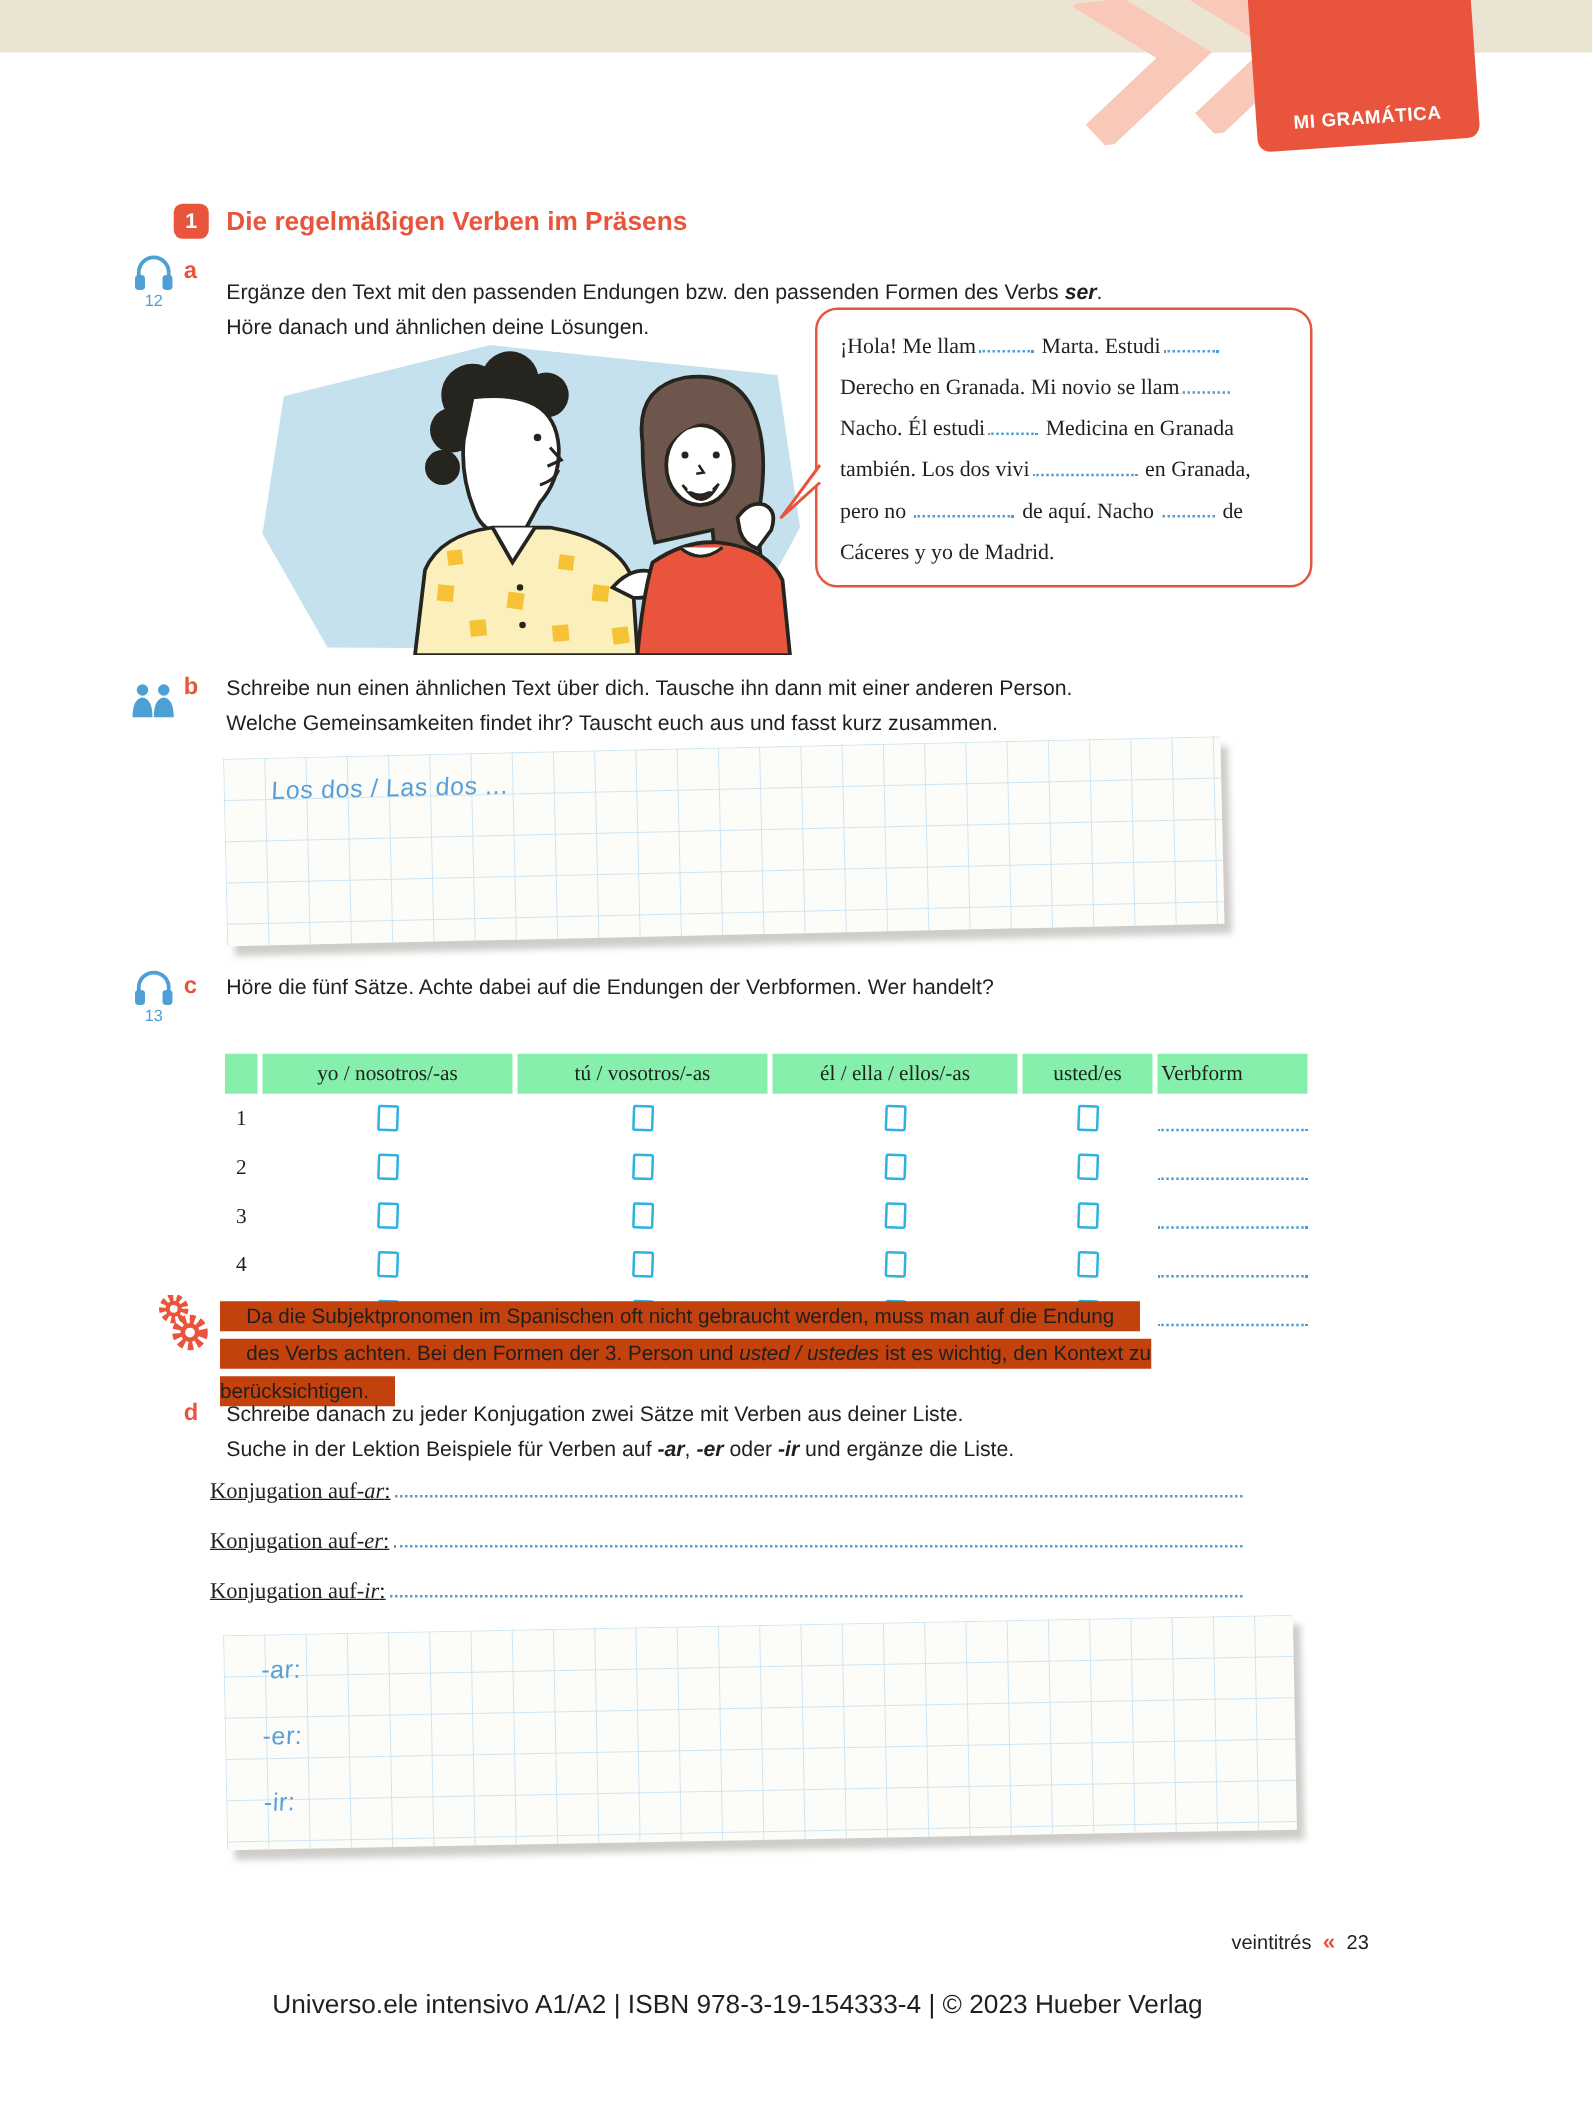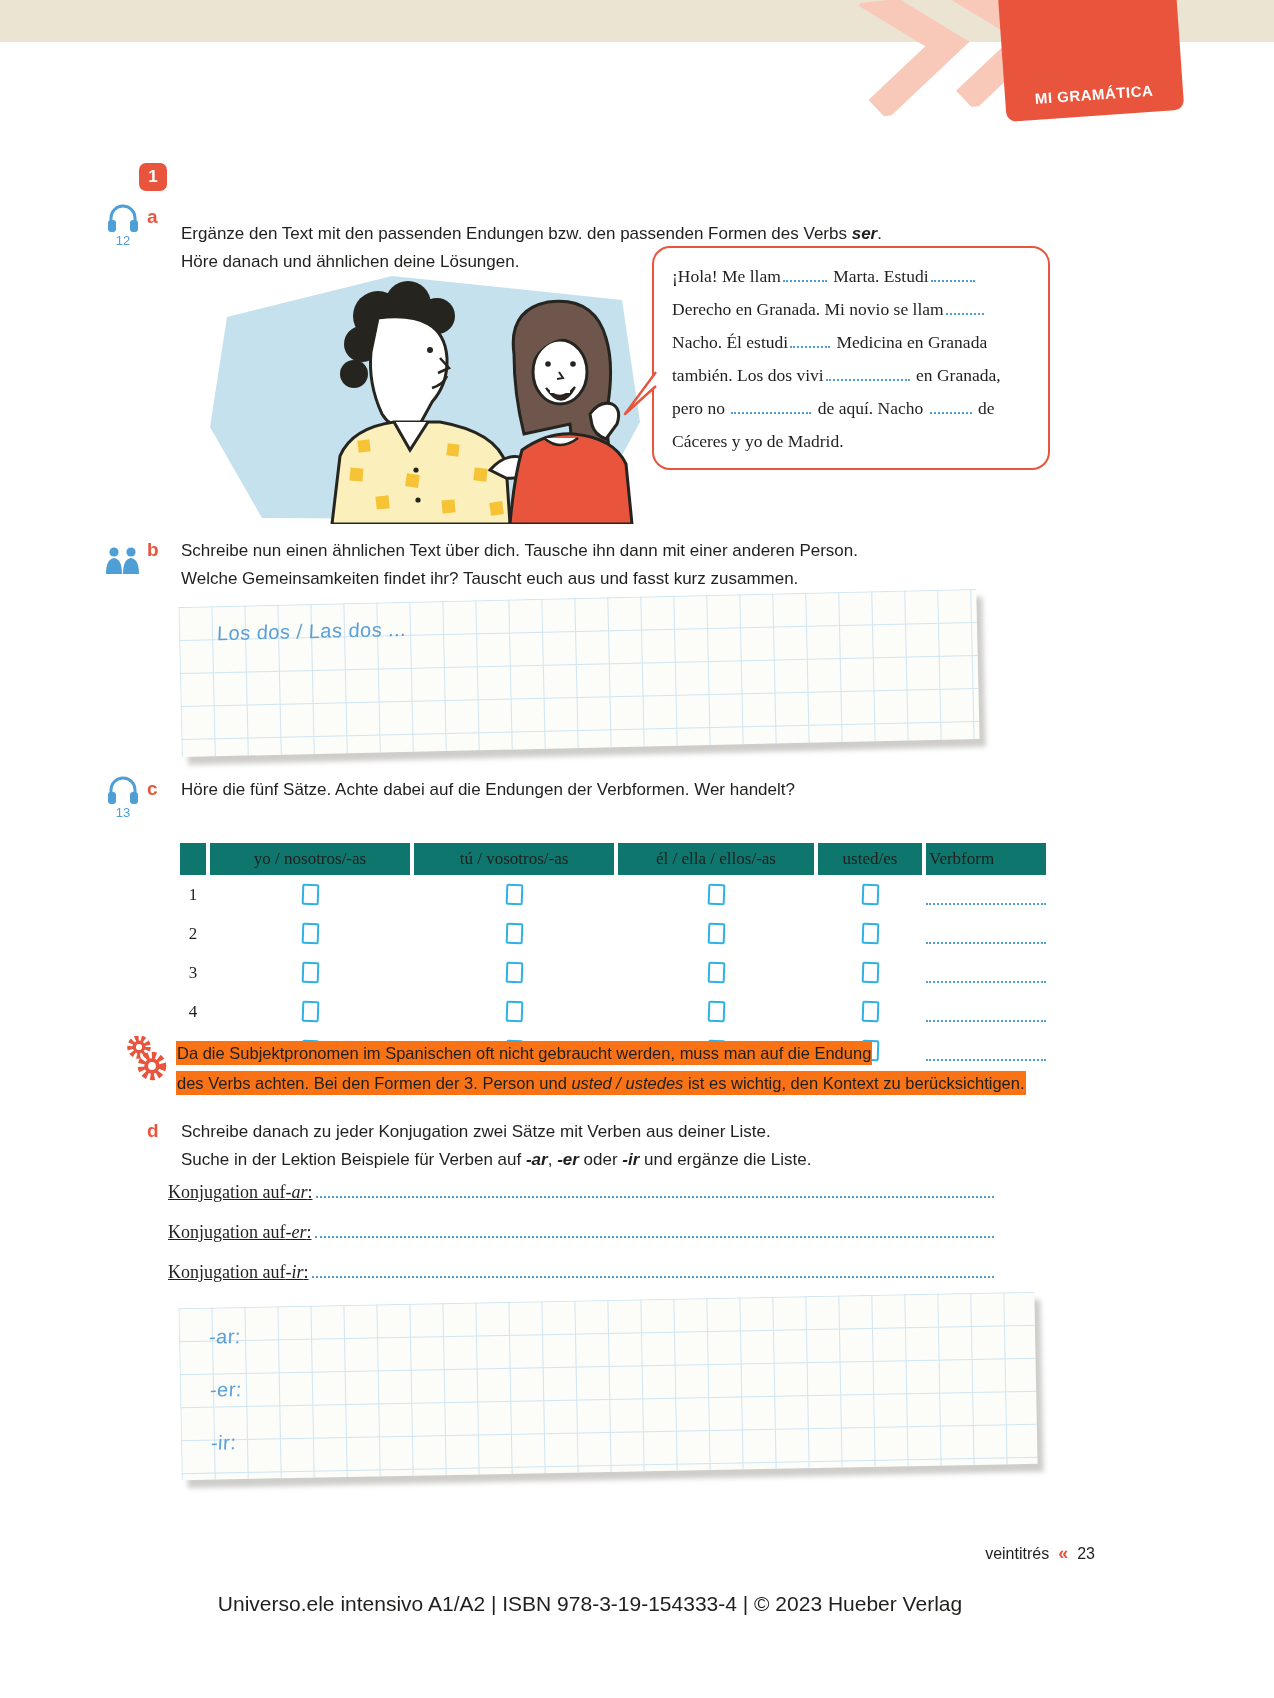--- a/index.html
+++ b/index.html
@@ -31,33 +31,33 @@
          background-image:linear-gradient(#cfe5f2 1px,transparent 1px),
                           linear-gradient(90deg,#cfe5f2 1px,transparent 1px);
          background-size:33px 33px;box-shadow:6px 8px 5px rgba(125,123,115,.38);}
   .paper1{left:180px;top:598px;width:798px;height:150px;transform:rotate(-1.3deg);}
   .paper2{left:180px;top:1300px;width:856px;height:172px;transform:rotate(-1.1deg);}
   .handwriting{position:absolute;color:#5aa0d8;font-size:20px;letter-spacing:.5px;transform:skewX(-4deg);}
   .paper1 .handwriting{left:38px;top:16px;}
   
   .vtable{left:180px;top:843px;width:866px;}
   .trow{display:grid;grid-template-columns:26px 200px 200px 196px 104px 120px;column-gap:4px;}
-  .thead .cell{background:#0f766e;height:32px;display:flex;align-items:center;justify-content:center;
+  .thead .cell{background:#86efac;height:32px;display:flex;align-items:center;justify-content:center;
                font-family:"Liberation Serif",serif;font-size:17px;}
   .thead .cell.last{justify-content:flex-start;padding-left:3px;}
   .tbody .trow{height:39px;}
   .tbody .cell{display:flex;align-items:center;justify-content:center;}
   .rownum{font-family:"Liberation Serif",serif;font-size:17px;}
   .checkbox{width:13px;height:17px;border:2px solid #2fb1e4;border-radius:2px;background:#fff;
             transform:rotate(2deg);}
   .cell.vform{align-items:flex-end;}
   .dotline{flex:1;border-bottom:2px dotted #4d9fd6;margin-bottom:9px;}
   
   .tip-line{line-height:30px;font-size:16.5px;}
-  .hl{background:#f97316;padding:3px 1px;}
+  .hl{background:#c2410c;padding:3px 21px;}
   
   .konj{left:168px;top:1182px;width:826px;text-decoration:underline;}
   .konj-row{display:flex;align-items:baseline;font-family:"Liberation Serif",serif;
             font-size:18px;height:40px;}
   .konj-dots{flex:1;border-bottom:2px dotted #4d9fd6;margin:0 0 4px 3px;}
   .italic{font-style:italic;}
   
   .pagefoot{right:179px;top:1543px;font-size:16px;display:flex;gap:9px;align-items:baseline;}
   .foot-chev{color:#e8543c;font-weight:700;font-size:18px;}
   .imprint{left:0;top:1592px;width:1180px;text-align:center;font-size:21px;}
@@ -72,20 +72,21 @@
   <svg class="abs" style="left:860px;top:-8px;transform:rotate(-6deg);" width="215" height="115" viewBox="0 0 215 115">
     <polyline points="12,-8 88,50 12,108" fill="none" stroke="#f8c8b8" stroke-width="27"></polyline>
     <polyline points="100,-8 176,50 100,108" fill="none" stroke="#f8c8b8" stroke-width="27"></polyline>
   </svg>
 
   <div class="abs ribbon">
     <span class="ribbon-label">MI GRAMÁTICA</span>
   </div>
 
   <div class="abs badge">1</div>
+  <div class="abs title">Die regelmäßigen Verben im Präsens</div>
 
   <svg class="abs" style="left:106px;top:204px;" width="34" height="30" viewBox="0 0 34 30">
     <path d="M5,22 L5,14 A12,12 0 0 1 29,14 L29,22" fill="none" stroke="#4d9fd6" stroke-width="3"></path>
     <rect x="2" y="16" width="8" height="12" rx="3" fill="#4d9fd6"></rect>
     <rect x="24" y="16" width="8" height="12" rx="3" fill="#4d9fd6"></rect>
   </svg>
   <div class="abs audio-num" style="left:106px;top:233px;">12</div>
   <div class="abs ex-letter" style="left:147px;top:206px;">a</div>
   <div class="abs instr" style="left:181px;top:220px;">
     <div><span>Ergänze den Text mit den passenden Endungen bzw. den passenden Formen des Verbs </span><span style="font-weight: 700; font-style: italic;">ser</span><span>.</span></div>

